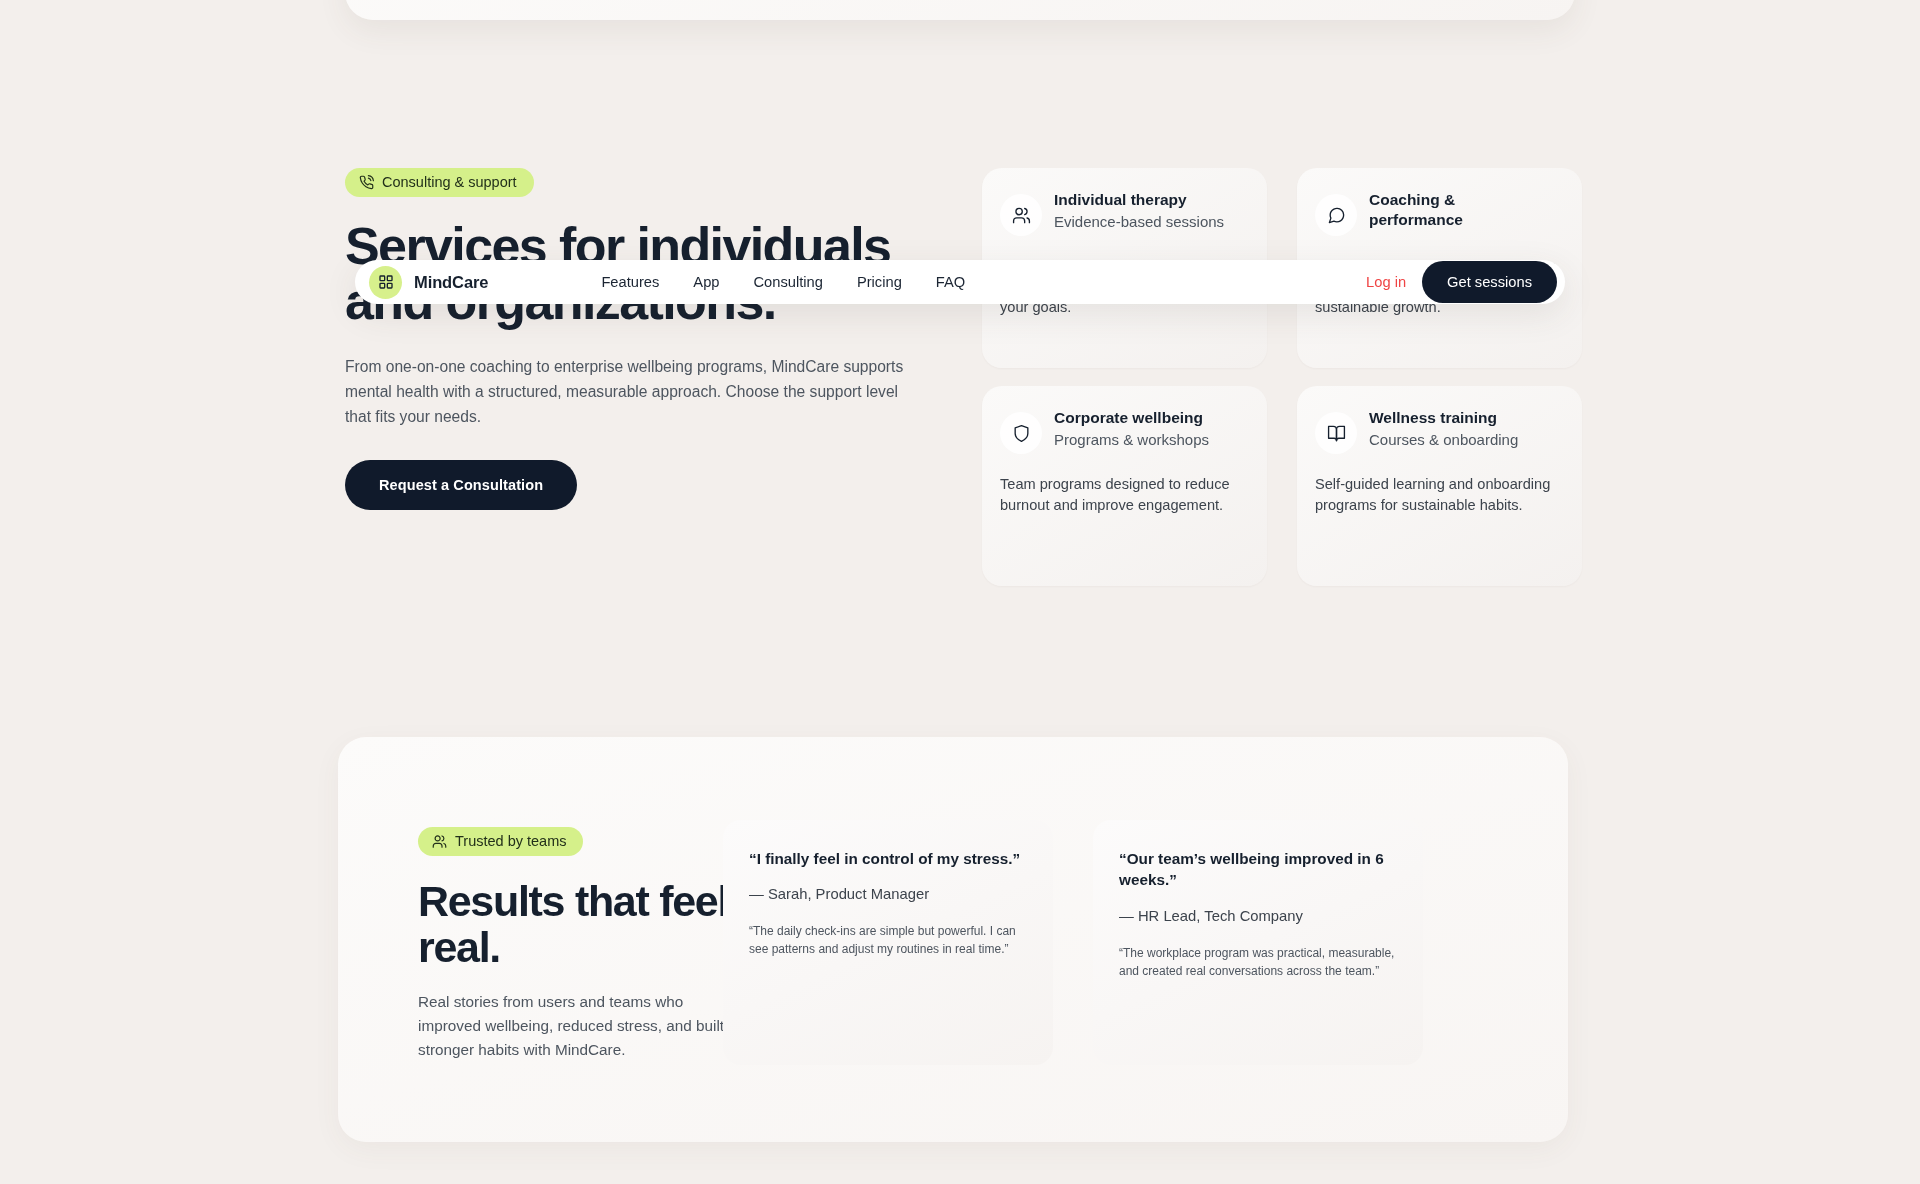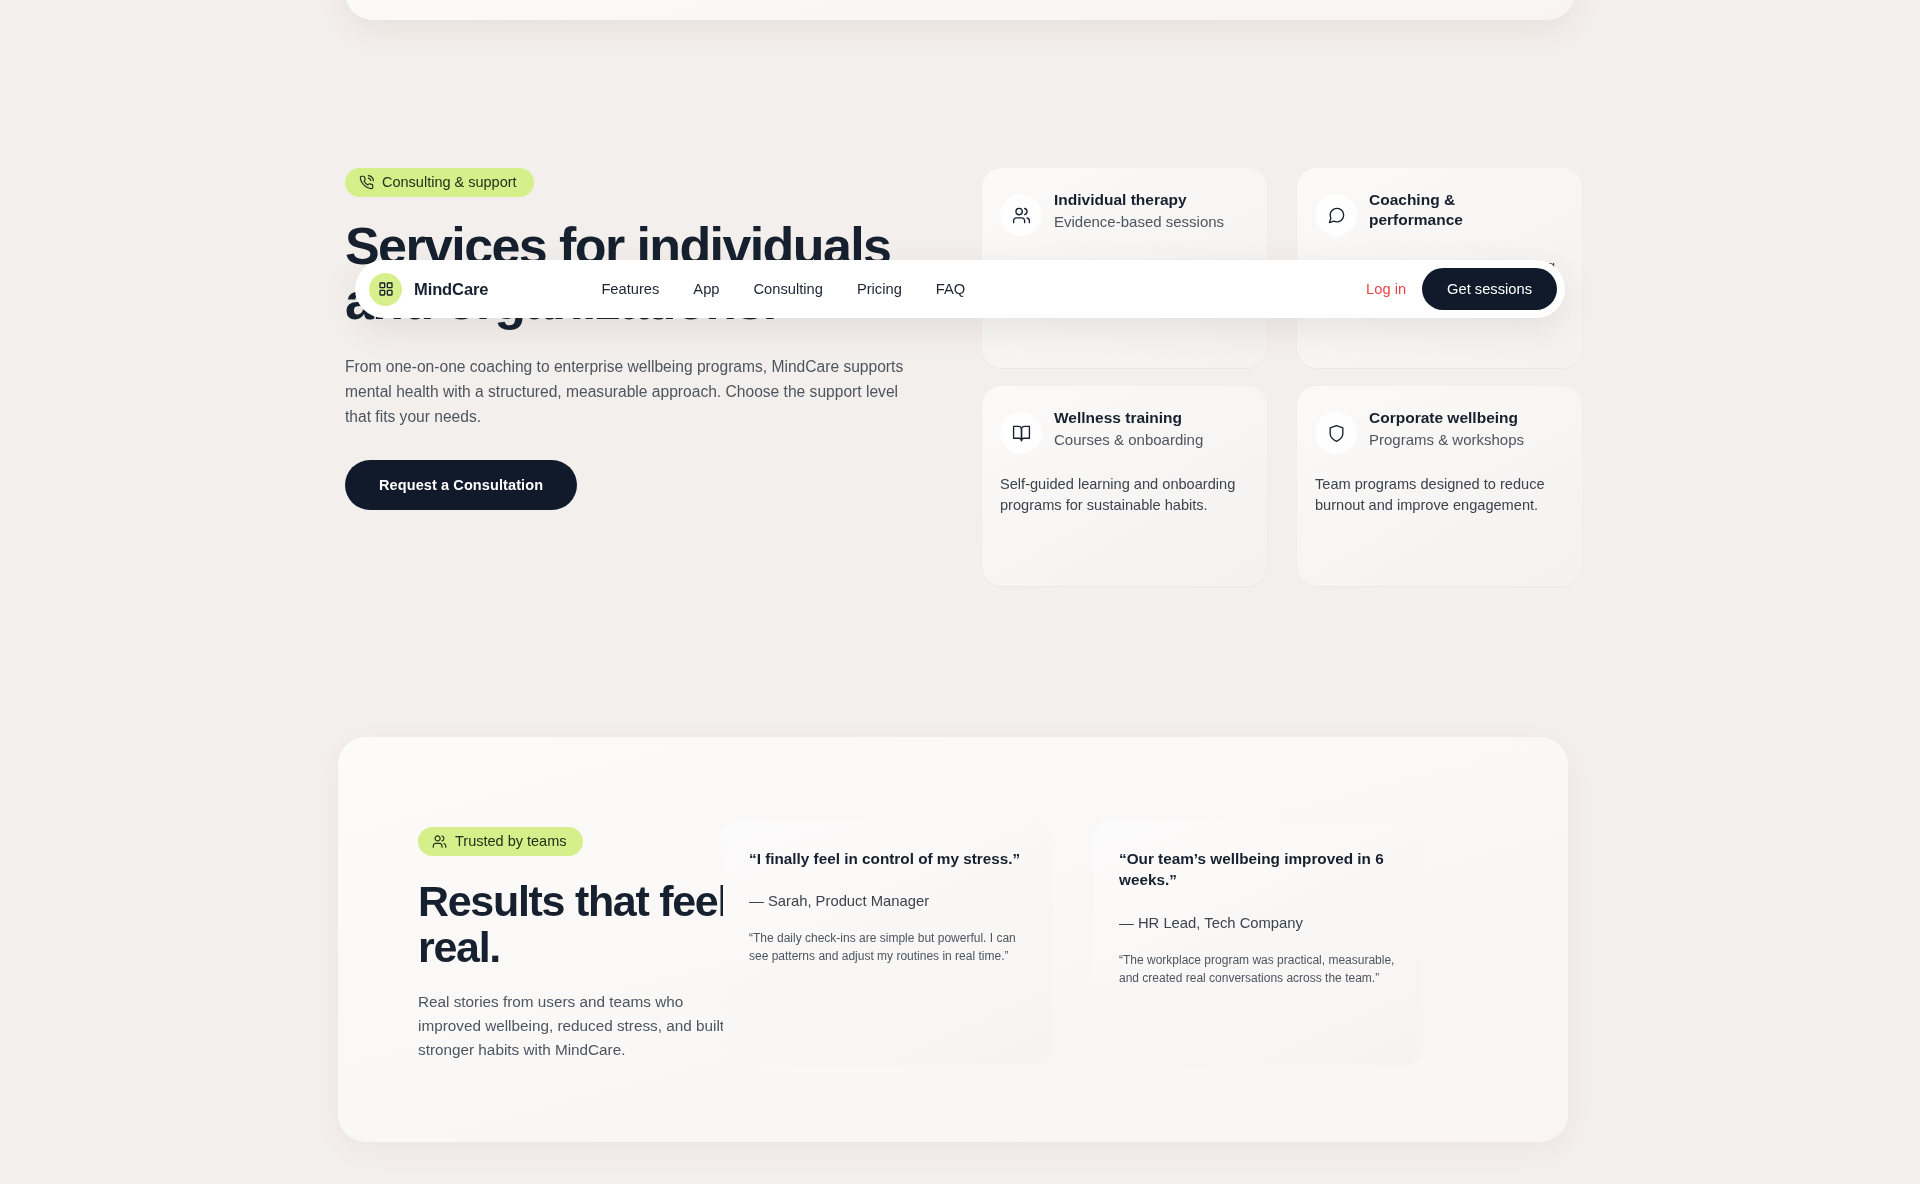--- a/index.html
+++ b/index.html
@@ -132,21 +132,21 @@
     line-height: 1.42;
     color: #3c434c;
   }
 
   
   .navbar {
     position: absolute;
     left: 355px;
     top: 260px;
     width: 1210px;
-    height: 58px;
+    height: 44px;
     background: #fff;
     border-radius: 999px;
     display: flex;
     align-items: center;
     padding: 0 8px 0 14px;
     box-shadow: 0 10px 34px rgba(70,55,45,0.10);
     z-index: 50;
   }
   .brand {
     display: flex;
@@ -247,21 +247,21 @@
     border-radius: 18px;
     padding: 28px 26px;
   }
   .tquote {
     font-size: 15.3px;
     font-weight: 700;
     line-height: 1.4;
     color: #16202e;
   }
   .tauthor {
-    margin-top: 24px;
+    margin-top: 17px;
     font-size: 14.8px;
     color: #3c434c;
   }
   .tbody {
     margin-top: 20px;
     font-size: 12px;
     line-height: 1.5;
     color: #4d555f;
   }
 </style>
@@ -321,45 +321,45 @@
           <div class="svc-sub"></div>
         </div>
       </div>
       <div class="svc-body">One-on-one and leadership coaching focused on clarity, habits, and sustainable growth.</div>
     </div>
 
     <div class="svc-card">
       <div class="svc-head">
         <span class="svc-ico">
           <svg width="19" height="19" viewBox="0 0 24 24" fill="none" stroke="#16202e" stroke-width="1.7" stroke-linecap="round" stroke-linejoin="round">
+            <path d="M12 22s8-4 8-10V5l-8-3-8 3v7c0 6 8 10 8 10z"></path>
+          </svg>
+        </span>
+        <div>
+          <div class="svc-ttl">Corporate wellbeing</div>
+          <div class="svc-sub">Programs &amp; workshops</div>
+        </div>
+      </div>
+      <div class="svc-body">Team programs designed to reduce burnout and improve engagement.</div>
+    </div>
+
+    <div class="svc-card">
+      <div class="svc-head">
+        <span class="svc-ico">
+          <svg width="19" height="19" viewBox="0 0 24 24" fill="none" stroke="#16202e" stroke-width="1.7" stroke-linecap="round" stroke-linejoin="round">
             <path d="M2 3h6a4 4 0 0 1 4 4v14a3 3 0 0 0-3-3H2z"></path>
             <path d="M22 3h-6a4 4 0 0 0-4 4v14a3 3 0 0 1 3-3h7z"></path>
           </svg>
         </span>
         <div>
           <div class="svc-ttl">Wellness training</div>
           <div class="svc-sub">Courses &amp; onboarding</div>
         </div>
       </div>
       <div class="svc-body">Self-guided learning and onboarding programs for sustainable habits.</div>
-    </div>
-
-    <div class="svc-card">
-      <div class="svc-head">
-        <span class="svc-ico">
-          <svg width="19" height="19" viewBox="0 0 24 24" fill="none" stroke="#16202e" stroke-width="1.7" stroke-linecap="round" stroke-linejoin="round">
-            <path d="M12 22s8-4 8-10V5l-8-3-8 3v7c0 6 8 10 8 10z"></path>
-          </svg>
-        </span>
-        <div>
-          <div class="svc-ttl">Corporate wellbeing</div>
-          <div class="svc-sub">Programs &amp; workshops</div>
-        </div>
-      </div>
-      <div class="svc-body">Team programs designed to reduce burnout and improve engagement.</div>
     </div>
 
   </div>
 </section>
 
 <nav class="navbar">
   <div class="brand">
     <span class="brand-mark">
       <svg width="16" height="16" viewBox="0 0 24 24" fill="none" stroke="#16202e" stroke-width="2" stroke-linecap="round" stroke-linejoin="round">
         <rect x="3" y="3" width="7" height="7" rx="1"></rect>

